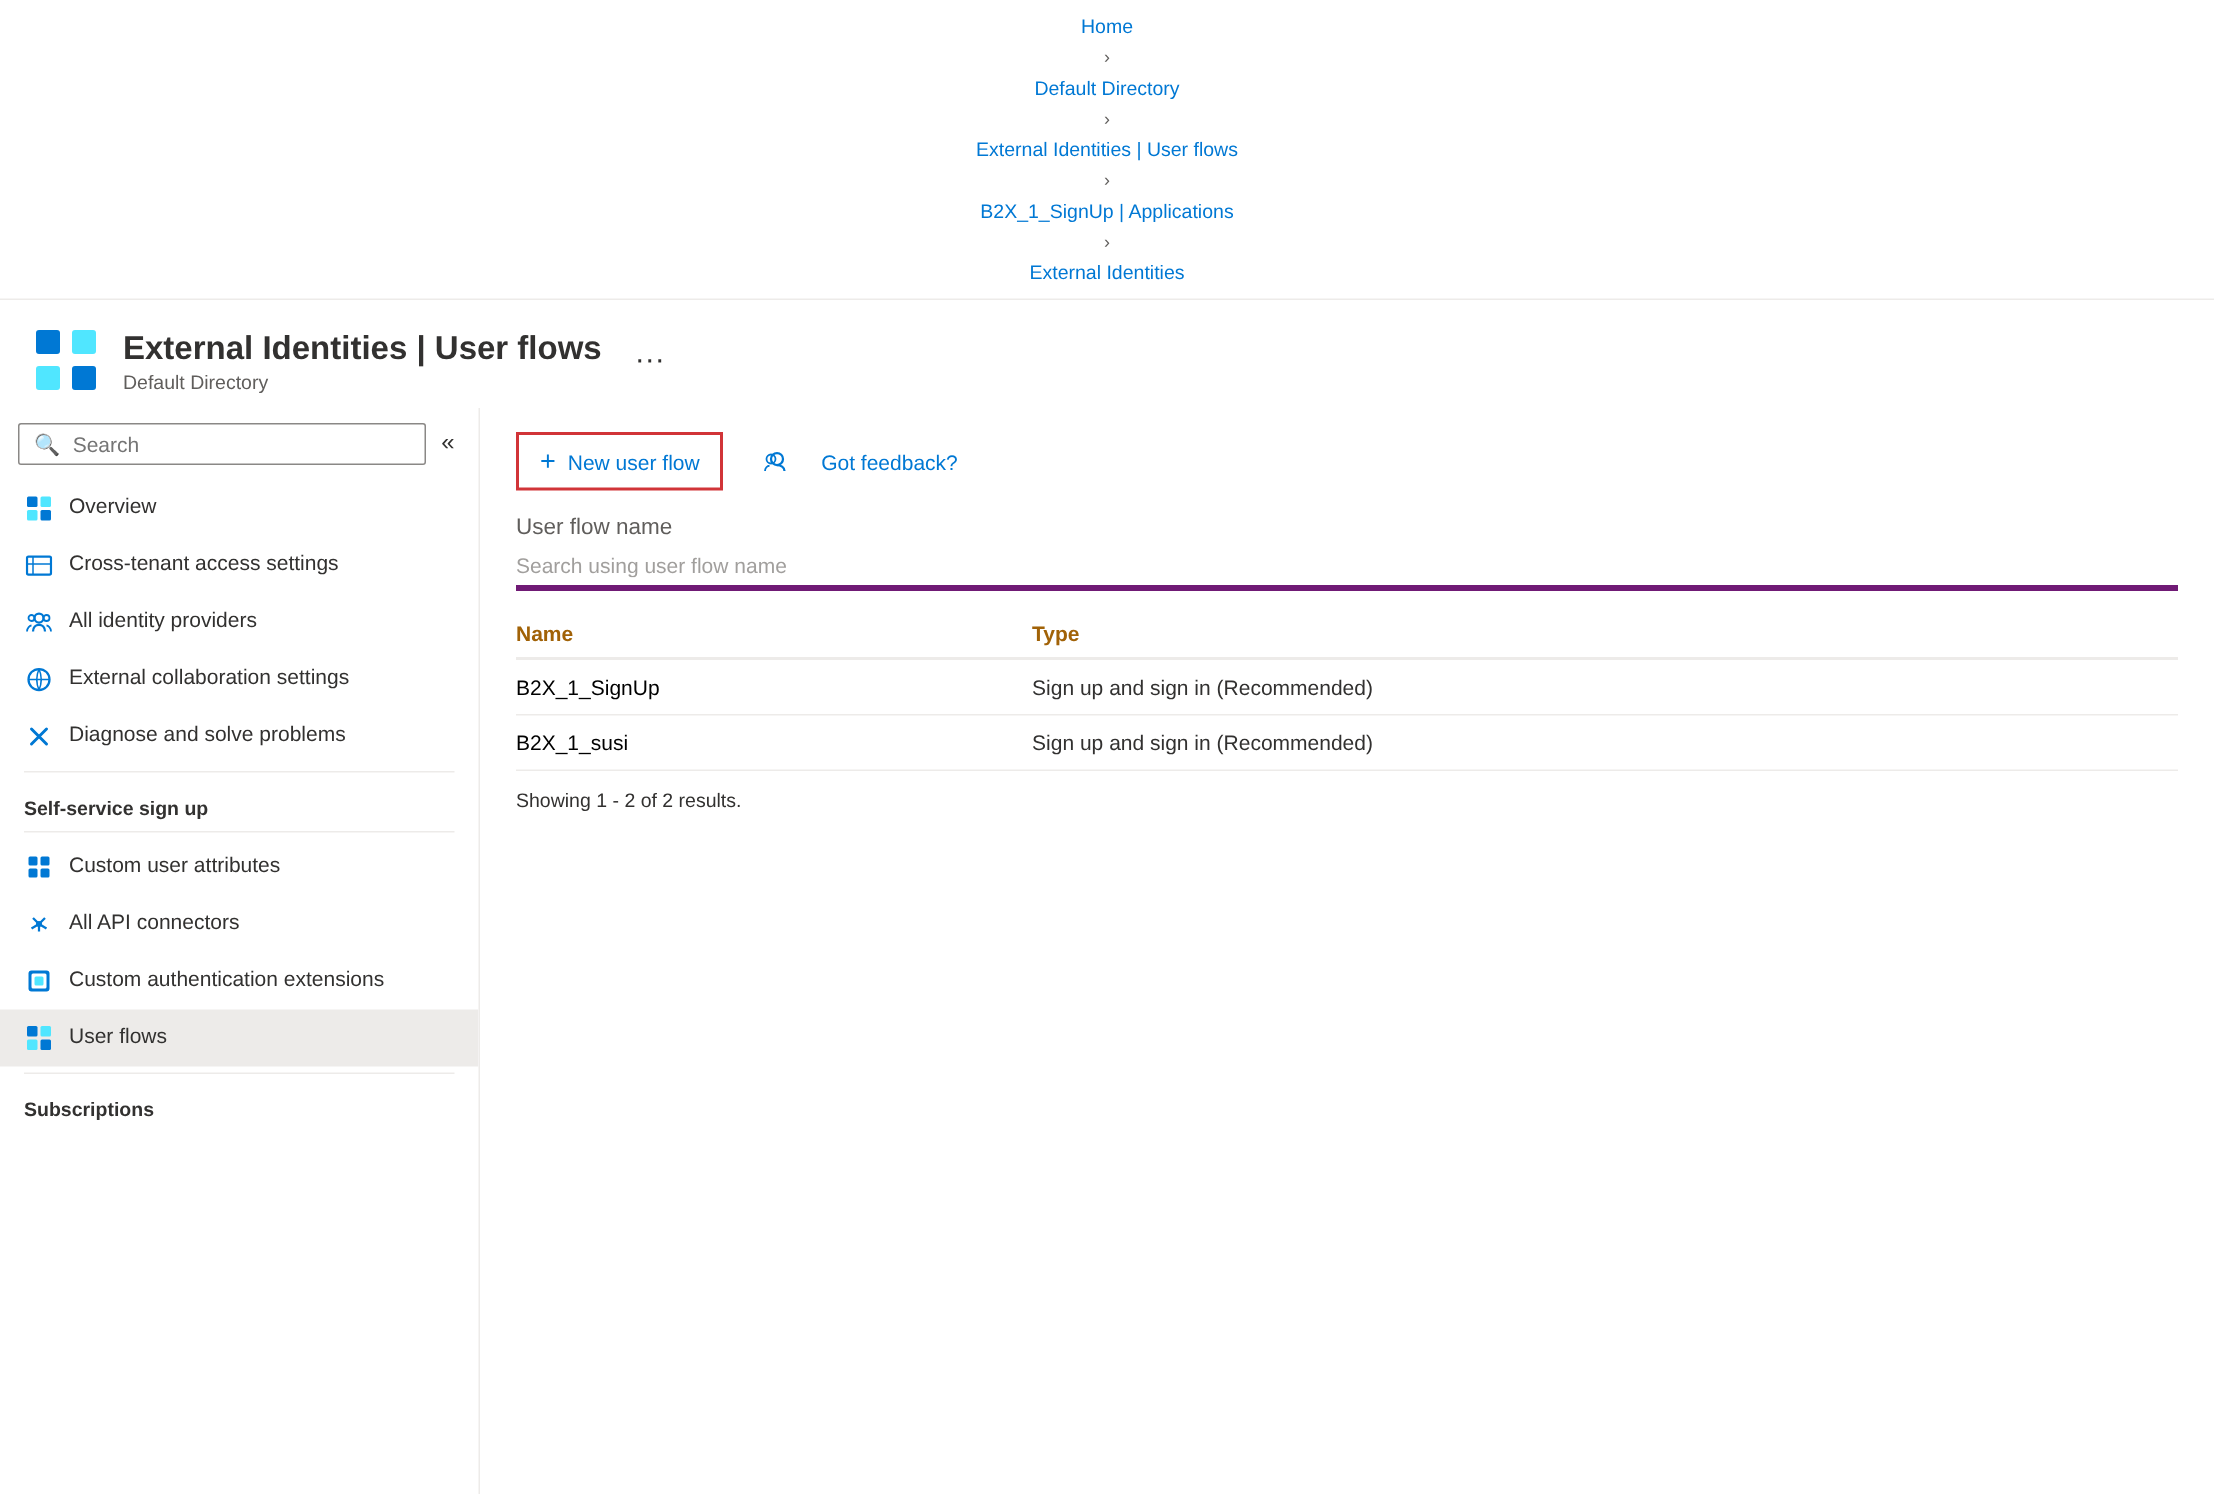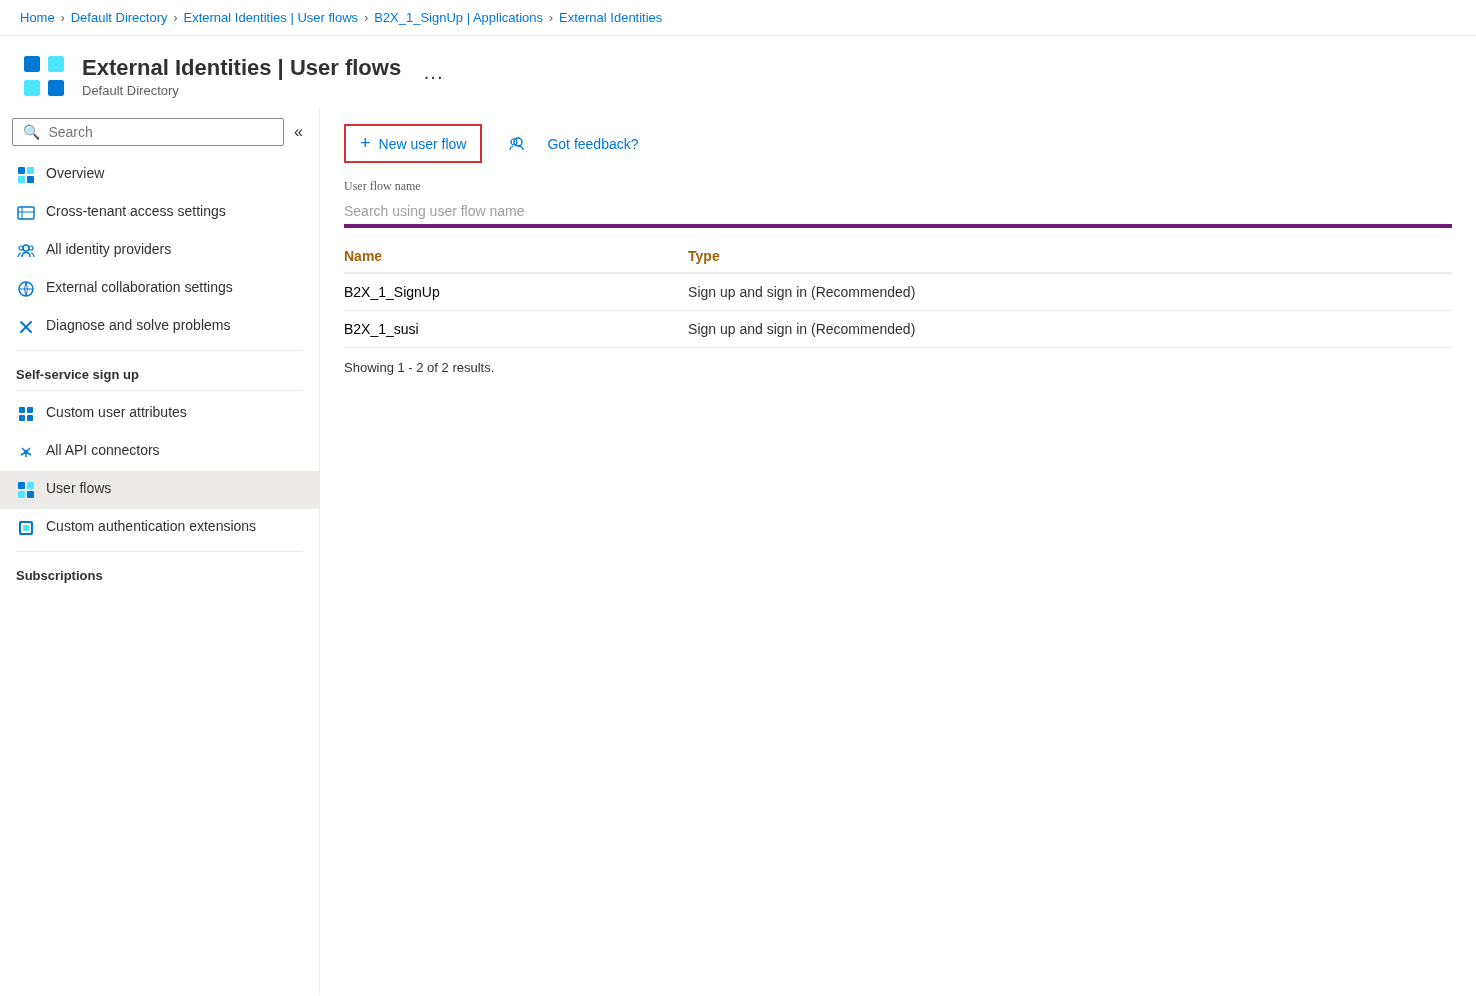--- a/index.html
+++ b/index.html
@@ -3,20 +3,21 @@
   <meta charset="utf-8">
   <style>
     * { box-sizing: border-box; margin: 0; padding: 0; }
     body { font-family: 'Segoe UI', Arial, sans-serif; font-size: 14px; color: #323130; background: #fff; }
 
     
     .breadcrumb {
       display: flex; align-items: center; gap: 6px;
       padding: 10px 20px; font-size: 13px; color: #0078d4;
       border-bottom: 1px solid #edebe9;
+      flex-direction: column;
     }
     .breadcrumb span { color: #605e5c; }
     .breadcrumb a { color: #0078d4; text-decoration: none; cursor: pointer; }
     .breadcrumb .sep { color: #605e5c; font-size: 12px; }
 
     
     .page-header {
       display: flex; align-items: center; gap: 14px;
       padding: 16px 20px 8px 20px;
     }
@@ -95,21 +96,21 @@
     }
     .btn-feedback {
       display: flex; align-items: center; gap: 20px;
       padding: 7px 14px; background: #fff;
       border: 1px solid transparent; color: #0078d4;
       font-size: 14px; cursor: pointer;
     }
 
     
     .filter-row { margin-bottom: 12px; }
-    .filter-label { font-size: 12px; color: #605e5c; margin-bottom: 4px; font-family: Liberation Serif, serif; }
+    .filter-label { font-size: 15px; color: #605e5c; margin-bottom: 4px; }
     .filter-input {
       width: 100%; border: none; border-bottom: 4px solid #701a75;
       padding: 5px 0; font-size: 14px; color: #323130; outline: none;
       background: transparent;
     }
     .filter-input::placeholder { color: #a19f9d; }
 
     
     .results-table { width: 100%; border-collapse: collapse; }
     .results-table thead tr {
@@ -262,41 +263,41 @@
             <path d="M9 9 L13 5" stroke="#0078d4" stroke-width="1.5"></path>
             <path d="M9 9 L9 14" stroke="#0078d4" stroke-width="1.5"></path>
             <path d="M9 9 L4 12" stroke="#0078d4" stroke-width="1.5"></path>
             <path d="M9 9 L14 12" stroke="#0078d4" stroke-width="1.5"></path>
             <circle cx="9" cy="9" r="2" fill="#0078d4"></circle>
           </svg>
         </span>
         <span>All API connectors</span>
       </div>
 
+      <div class="nav-item">
+        <span class="nav-icon">
+          <svg width="18" height="18" viewBox="0 0 18 18" fill="none">
+            <rect x="2" y="2" width="14" height="14" rx="2" fill="#0078d4"></rect>
+            <rect x="4" y="4" width="10" height="10" rx="1" fill="white"></rect>
+            <rect x="6" y="6" width="6" height="6" rx="1" fill="#50e6ff"></rect>
+          </svg>
+        </span>
+        <span>Custom authentication extensions</span>
+      </div>
+
       <div class="nav-item active">
         <span class="nav-icon">
           <svg width="18" height="18" viewBox="0 0 18 18" fill="none">
             <rect x="1" y="1" width="7" height="7" fill="#0078d4" rx="1"></rect>
             <rect x="10" y="1" width="7" height="7" fill="#50e6ff" rx="1"></rect>
             <rect x="1" y="10" width="7" height="7" fill="#50e6ff" rx="1"></rect>
             <rect x="10" y="10" width="7" height="7" fill="#0078d4" rx="1"></rect>
           </svg>
         </span>
         <span>User flows</span>
-      </div>
-
-      <div class="nav-item">
-        <span class="nav-icon">
-          <svg width="18" height="18" viewBox="0 0 18 18" fill="none">
-            <rect x="2" y="2" width="14" height="14" rx="2" fill="#0078d4"></rect>
-            <rect x="4" y="4" width="10" height="10" rx="1" fill="white"></rect>
-            <rect x="6" y="6" width="6" height="6" rx="1" fill="#50e6ff"></rect>
-          </svg>
-        </span>
-        <span>Custom authentication extensions</span>
       </div>
 
       <div class="nav-divider"></div>
       <div class="nav-section-label">Subscriptions</div>
     </nav>
   </aside>
 
   <main class="content">
 
     <div class="content-toolbar">

